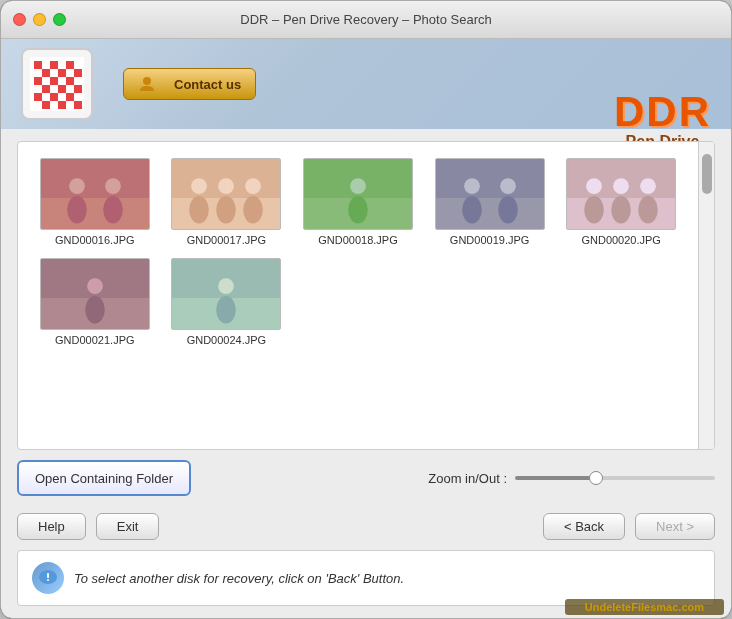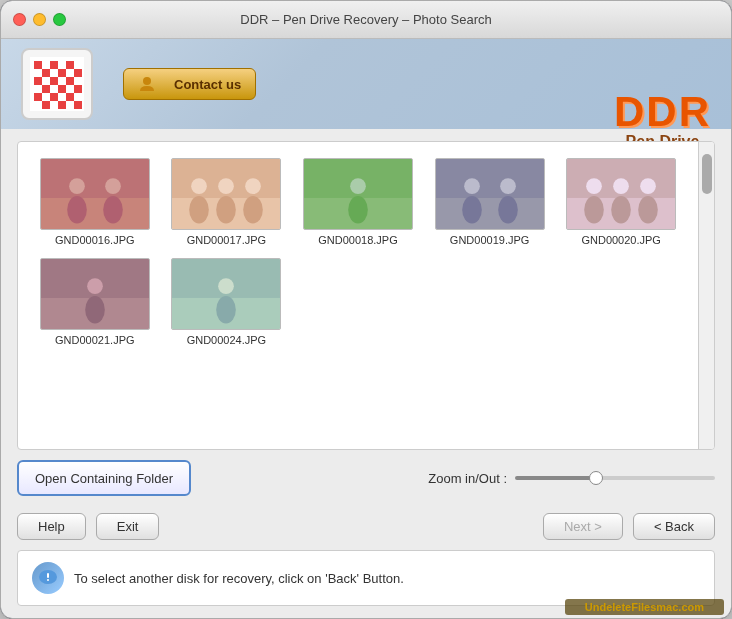--- a/index.html
+++ b/index.html
@@ -266,20 +266,21 @@
       display: flex;
       align-items: center;
       justify-content: center;
       color: white;
       font-size: 16px;
       flex-shrink: 0;
     }
     .info-text {
       font-size: 13px;
       color: #333;
+      font-style: italic;
     }
 
     
     .watermark {
       position: absolute;
       bottom: 4px;
       right: 8px;
       font-size: 11px;
       font-weight: bold;
       color: #cc9900;
@@ -458,22 +459,22 @@
       <div class="zoom-area">
         <span class="zoom-label">Zoom in/Out :</span>
         <input type="range" class="zoom-slider" min="0" max="100" value="40" style="">
       </div>
     </div>
 
     <div class="nav-row">
       <button class="nav-btn">Help</button>
       <button class="nav-btn">Exit</button>
       <div class="spacer"></div>
+      <button class="nav-btn">&lt; Back</button>
       <button class="nav-btn disabled">Next &gt;</button>
-      <button class="nav-btn">&lt; Back</button>
     </div>
 
     <div class="info-bar">
       <div class="info-icon">
         <svg width="20" height="20" viewBox="0 0 20 20">
           <ellipse cx="10" cy="9" rx="9" ry="7" fill="#5599dd"></ellipse>
           <polygon points="6,15 10,16 9,12" fill="#5599dd"></polygon>
           <rect x="9" y="5" width="2" height="5" rx="1" fill="white"></rect>
           <circle cx="10" cy="12" r="1" fill="white"></circle>
         </svg>

